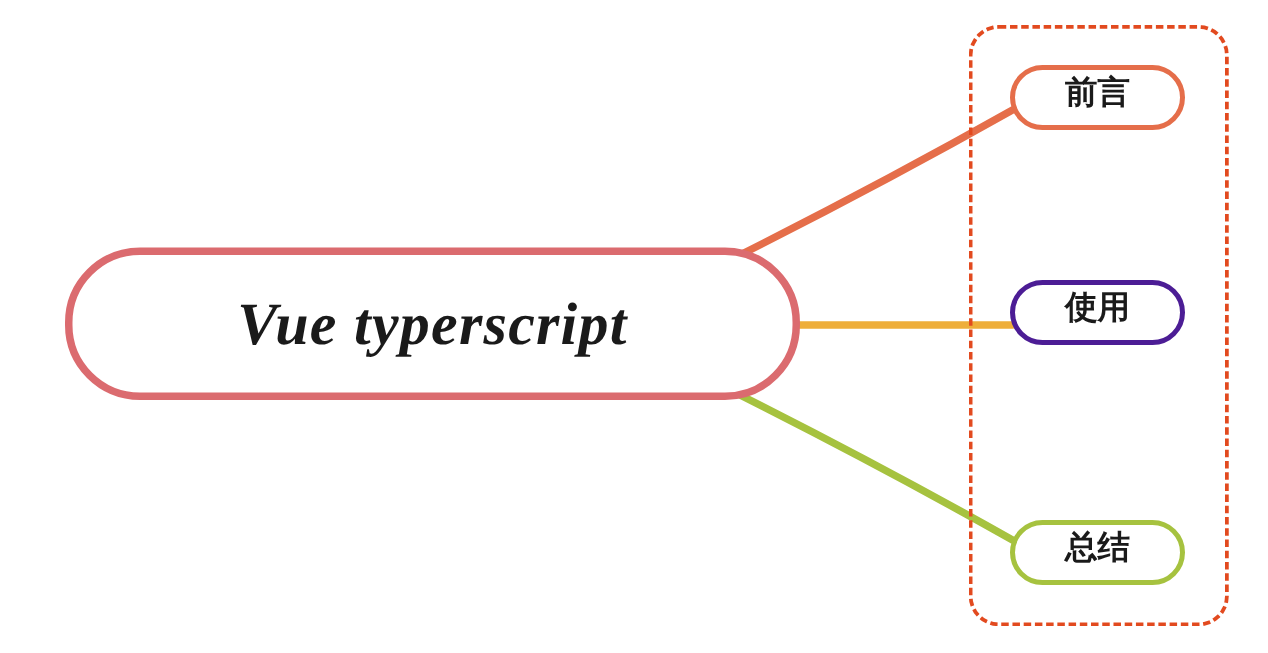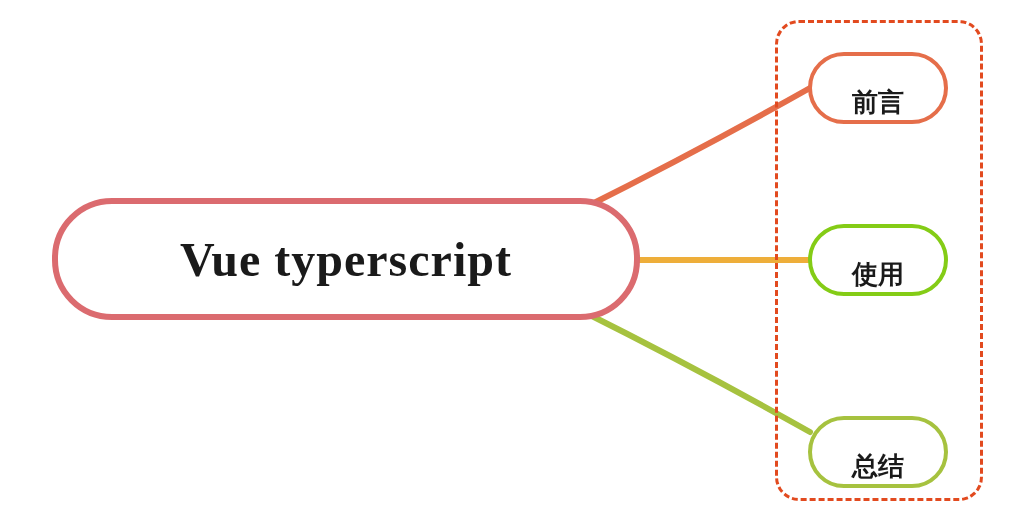--- a/index.html
+++ b/index.html
@@ -27,47 +27,48 @@
       background: #ffffff;
       display: flex;
       align-items: center;
       justify-content: center;
       z-index: 10;
     }
     
     .root-text {
       font-size: 48px;
       font-weight: bold;
+      font-style: italic;
       color: #1a1a1a;
       font-family: "Brush Script MT", "Segoe Script", cursive;
       letter-spacing: 1px;
     }
     
     .child-node {
       position: absolute;
       width: 140px;
-      height: 72px;
+      height: 52px;
       border-radius: 36px;
       background: #ffffff;
       display: flex;
-      align-items: flex-end;
+      align-items: flex-start;
       justify-content: center;
       z-index: 10;
     }
     
     .child-node-1 {
       left: 808px;
       top: 52px;
       border: 4px solid #e56e4a;
     }
     
     .child-node-2 {
       left: 808px;
       top: 224px;
-      border: 4px solid #84cc16;
+      border: 4px solid #4c1d95;
     }
     
     .child-node-3 {
       left: 808px;
       top: 416px;
       border: 4px solid #a6c23f;
     }
     
     .child-text {
       font-size: 26px;

